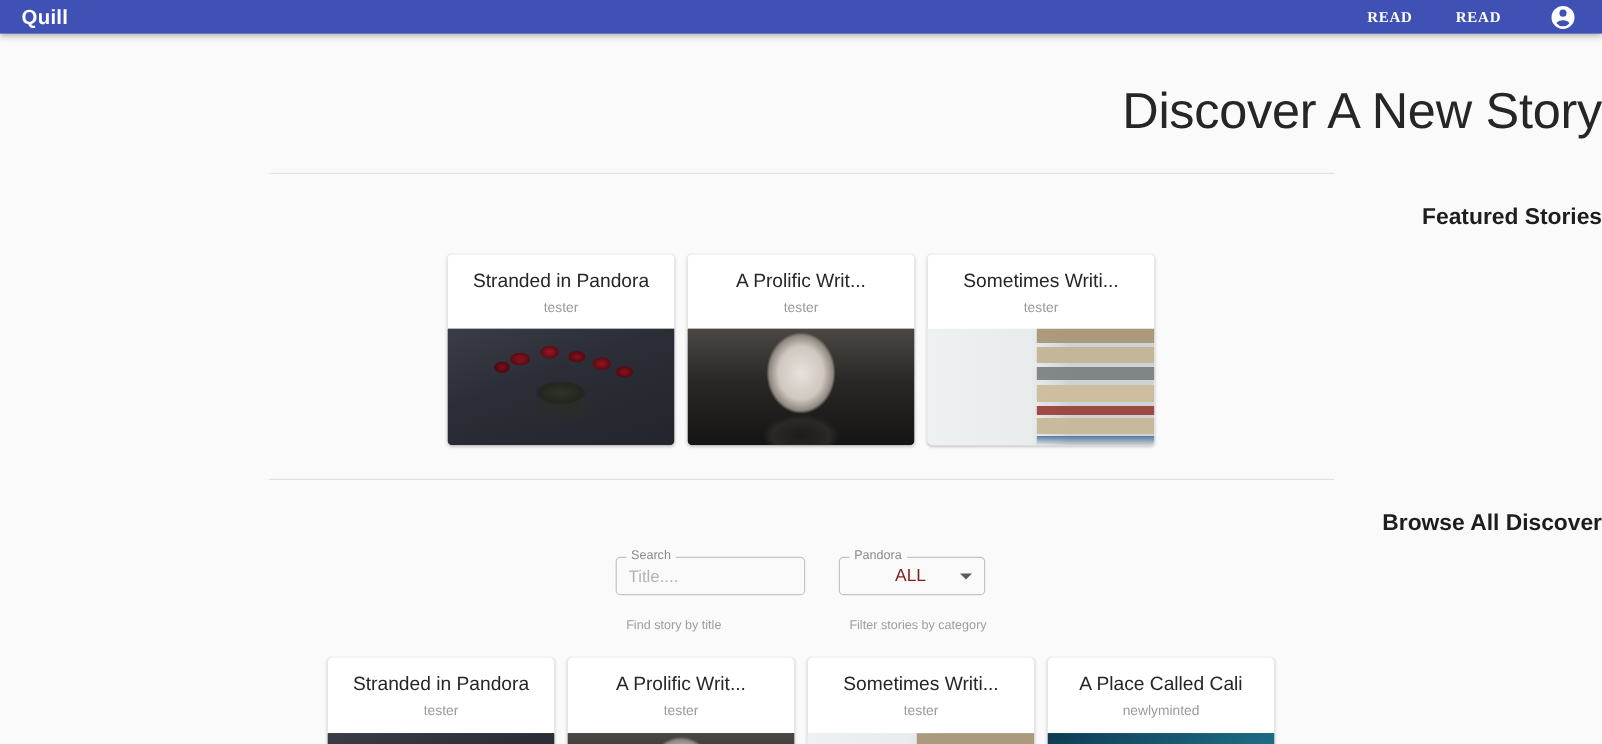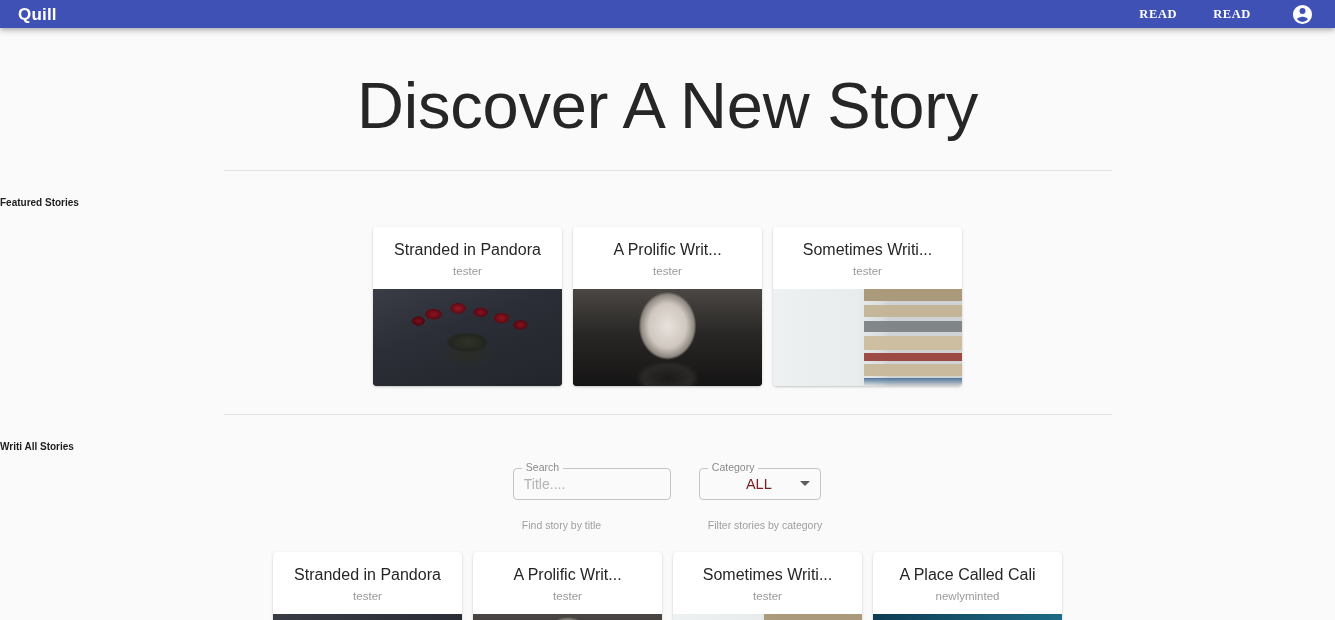--- a/index.html
+++ b/index.html
@@ -53,38 +53,38 @@
     margin-left: 10px;
     cursor: pointer;
   }
 
   
   .page {
     width: 100%;
     padding-top: 20px;
   }
   .hero-title {
-    text-align: center;
-    font-size: 65px;
+    text-align: right;
+    font-size: 42px;
     font-weight: 300;
     color: #262626;
     letter-spacing: -0.2px;
     margin: 22px 0 28px 0;
     line-height: 1.1;
   }
   .divider {
     width: 888px;
     margin: 0 auto;
     height: 1px;
     background: #e2e2e2;
   }
 
   .section-title {
-    text-align: left;
-    font-size: 10px;
+    text-align: right;
+    font-size: 19px;
     font-weight: bold;
     color: #1d1d1d;
     margin: 26px 0 0 0;
   }
 
   
   .featured-row {
     display: flex;
     justify-content: center;
     gap: 11px;
@@ -296,34 +296,34 @@
       <div class="card-body">
         <div class="card-title">Sometimes Writi...</div>
         <div class="card-author">tester</div>
       </div>
       <div class="card-media img-books"></div>
     </div>
   </div>
 
   <div class="divider" style="margin-top:28px;"></div>
 
-  <div class="section-title">Writi All Stories</div>
+  <div class="section-title">Browse All Discover</div>
 
   <div class="controls">
     <div class="field search-field">
       <div class="field-outline">
         <span class="field-label">Search</span>
         <input class="search-input" type="text" placeholder="Title...." style="">
       </div>
       <div class="field-helper">Find story by title</div>
     </div>
 
     <div class="field category-field">
       <div class="field-outline">
-        <span class="field-label">Category</span>
+        <span class="field-label">Pandora</span>
         <span class="category-value">ALL</span>
         <span class="select-arrow"></span>
       </div>
       <div class="field-helper">Filter stories by category</div>
     </div>
   </div>
 
   <div class="browse-row">
     <div class="card">
       <div class="card-body">

